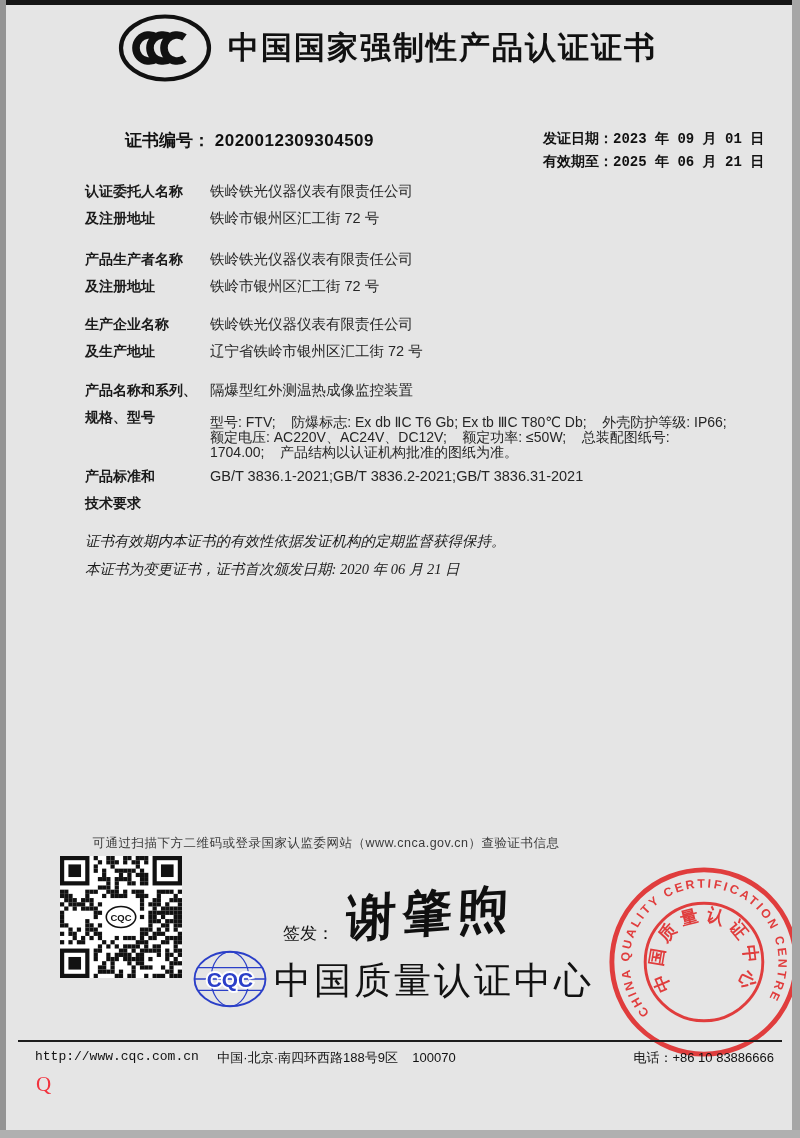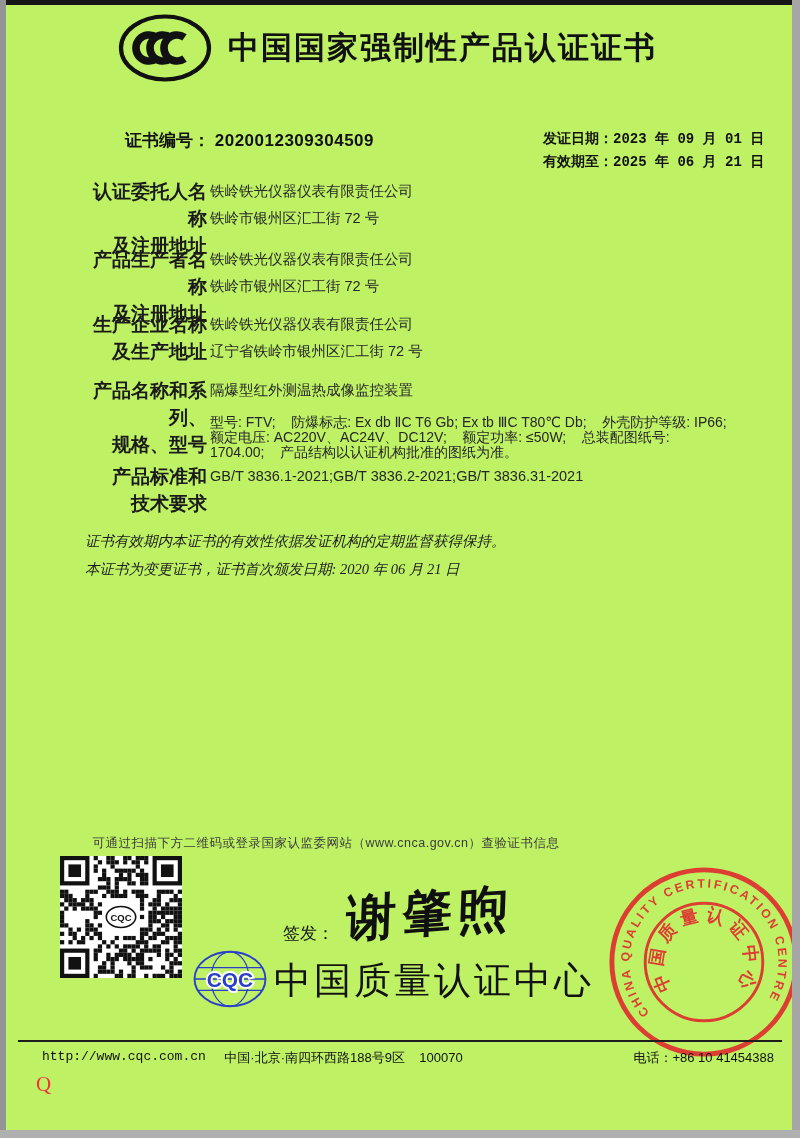--- a/index.html
+++ b/index.html
@@ -1,18 +1,18 @@
 <!DOCTYPE html>
 <html><head>
 <meta charset="utf-8">
 <style>
   html,body{margin:0;padding:0;background:#6e6e6e;}
   .page{
     position:relative;width:800px;height:1138px;margin:0 auto;
-    background:#bef264;overflow:hidden;
+    background:#e5e5e5;overflow:hidden;
     font-family:"Liberation Sans",sans-serif;color:#222;
   }
   
   .edge{position:absolute;z-index:6;}
   .edge-top{left:0;top:0;width:800px;height:5px;background:#161616;}
   .edge-left{left:0;top:0;width:6px;height:1138px;background:#949494;}
   .edge-right{right:0;top:0;width:8px;height:1138px;background:#a6a6a6;}
   .edge-bottom{left:0;bottom:0;width:800px;height:8px;background:#b0b0b0;}
 
   .ccc-logo{position:absolute;left:118px;top:13px;width:94px;height:70px;}
@@ -22,21 +22,21 @@
   }
 
   .cert-no{position:absolute;left:125px;top:129px;font-size:17px;color:#111;white-space:nowrap;}
   .cert-no .lbl{font-family:"Liberation Serif",serif;font-weight:600;}
   .cert-no .num{font-weight:700;letter-spacing:.5px;}
 
   .dates{position:absolute;left:543px;top:128px;font-size:14px;line-height:23px;
     font-family:Liberation Mono, monospace;font-weight:700;color:#111;white-space:nowrap;}
 
   .sec{position:absolute;left:85px;width:645px;}
-  .sec .lab{position:absolute;left:0;top:0;width:122px;font-weight:700;font-size:19px;line-height:27px;color:#1a1a1a;text-align:right;}
+  .sec .lab{position:absolute;left:0;top:0;width:122px;font-weight:700;font-size:14px;line-height:27px;color:#1a1a1a;}
   .sec .val{position:absolute;left:125px;top:0;width:517px;font-size:14.5px;line-height:27px;color:#262626;}
   .sec .val .para{font-size:14px;line-height:15px;white-space:pre-wrap;margin-top:11px;}
 
   .statements{position:absolute;left:85px;top:528px;width:620px;
     font-family:"Liberation Serif",serif;font-style:italic;font-size:14.5px;
     line-height:27.5px;color:#1c1c1c;}
 
   .qr-note{position:absolute;left:0;top:835px;width:652px;text-align:center;
     font-size:12.5px;color:#3a3a3a;letter-spacing:.5px;}
 
@@ -49,22 +49,22 @@
     transform:rotate(-4deg) skewX(-6deg);white-space:nowrap;}
 
   .cqc-logo{position:absolute;left:192px;top:948px;width:76px;height:62px;}
   .issuer-name{position:absolute;left:274px;top:956px;font-size:37px;font-weight:500;
     letter-spacing:3px;color:#121212;white-space:nowrap;}
 
   .stamp{position:absolute;left:606px;top:864px;width:196px;height:196px;z-index:2;opacity:.92;}
 
   .footer-line{position:absolute;left:18px;top:1040px;width:764px;height:2px;background:#1d1d1d;z-index:3;}
   .footer{position:absolute;left:0;top:1049px;width:800px;font-size:13px;color:#111;z-index:3;}
-  .footer .url{position:absolute;left:42px;top:0;font-family:"Liberation Mono",monospace;text-align:right;}
-  .footer .addr{position:absolute;left:7px;top:0;width:673px;text-align:center;white-space:pre;}
+  .footer .url{position:absolute;left:35px;top:0;font-family:"Liberation Mono",monospace;text-align:right;}
+  .footer .addr{position:absolute;left:0;top:0;width:673px;text-align:center;white-space:pre;}
   .footer .phone{position:absolute;right:26px;top:0;white-space:nowrap;}
 
   .serial{position:absolute;left:36px;top:1072px;display:flex;align-items:baseline;gap:12px;color:#f2333e;}
   .serial .q{font-family:"Liberation Serif",serif;font-size:21px;}
   .serial .n{font-family:"DejaVu Sans Mono",monospace;font-size:28px;letter-spacing:3px;}
 
   svg text{font-family:"Liberation Sans",sans-serif;}
 </style>
 </head>
 <body>
@@ -493,20 +493,20 @@
     </text>
     <text font-size="18" letter-spacing="6" fill="#e02f2f" font-weight="700">
       <textPath href="#sealInnerPath" startOffset="14%">中国质量认证中心</textPath>
     </text>
   </svg>
 
   <div class="footer-line"></div>
   <div class="footer">
     <div class="url">http://www.cqc.com.cn</div>
     <div class="addr">中国·北京·南四环西路188号9区    100070</div>
-    <div class="phone">电话：+86 10 41454388</div>
+    <div class="phone">电话：+86 10 83886666</div>
   </div>
 
   <div class="serial">
     <span class="q">Q</span>
   </div>
 
 </div>
 
 </body></html>

